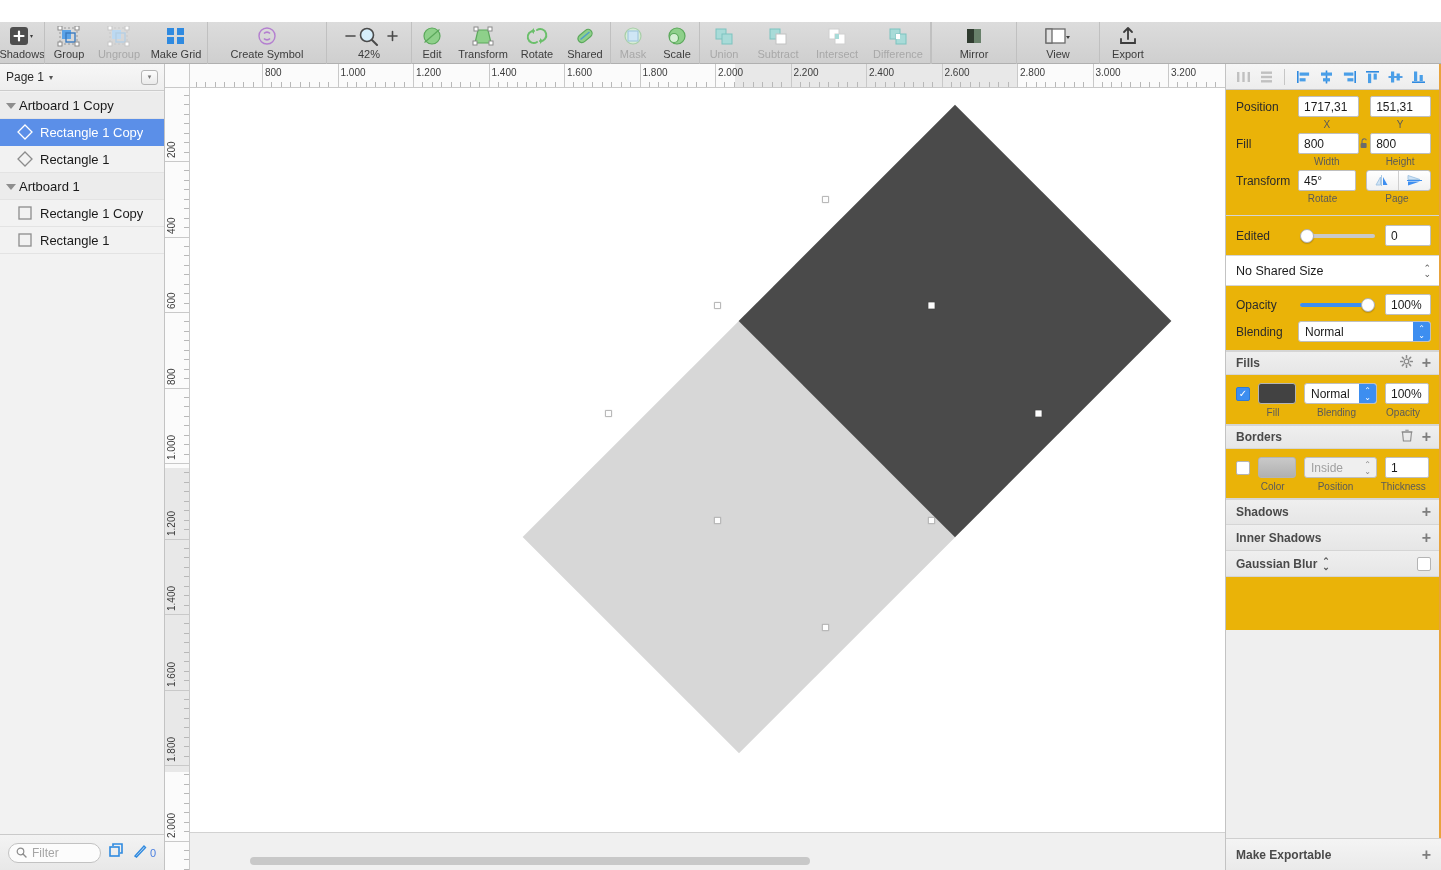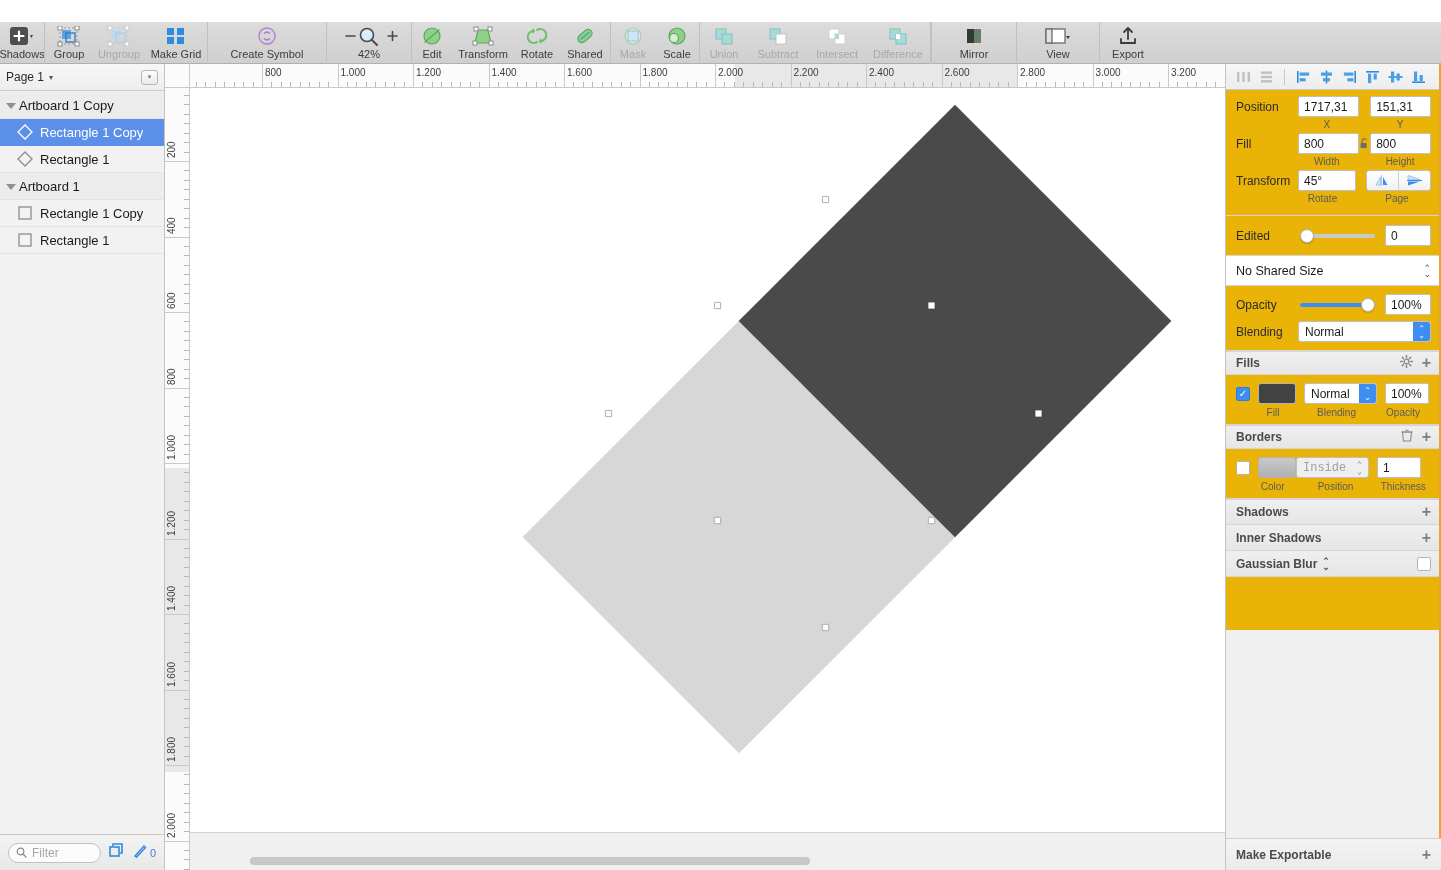--- a/index.html
+++ b/index.html
@@ -1024,21 +1024,21 @@
             <path d="M0.5 3h11M4.3 1.2h3.4" stroke="#8a8a8a" stroke-width="1.1"></path>
           </svg>
         </span>
         <span class="plus">+</span>
       </span>
     </div>
     <div class="isect" style="padding-top:8px;padding-bottom:6px;">
       <div class="irow" style="margin-bottom:3px;">
         <div class="cbox"></div>
         <div class="swatch" style="background:linear-gradient(to bottom,#c9c9c9,#b0b0b0);margin-left:8px;"></div>
-        <div class="select dis" style="width:73px;font-family:Liberation Mono, monospace;">
+        <div class="select dis" style="width:73px;margin-left:8px;">
           <span>Inside</span>
           <span class="gray-arrows">
               <span>⌃</span>
               <span>⌄</span>
             </span>
         </div>
         <div class="ifield w44" style="margin-left:8px;">1</div>
       </div>
       <div class="subrow" style="margin-bottom:0">
         <div style="width:14px"></div>

